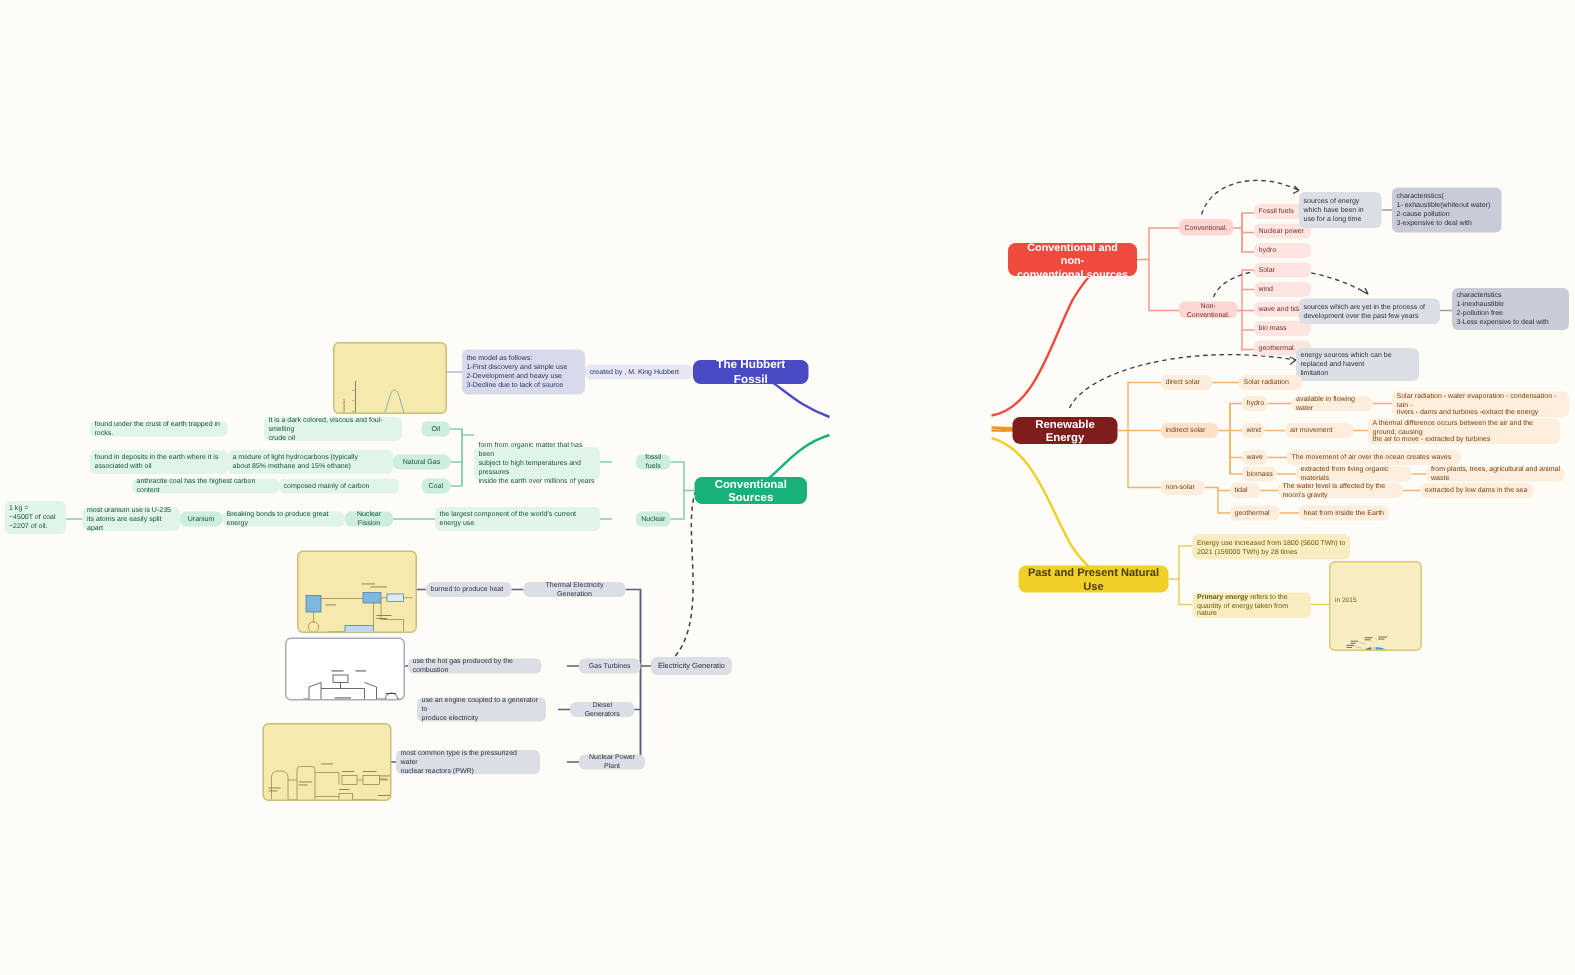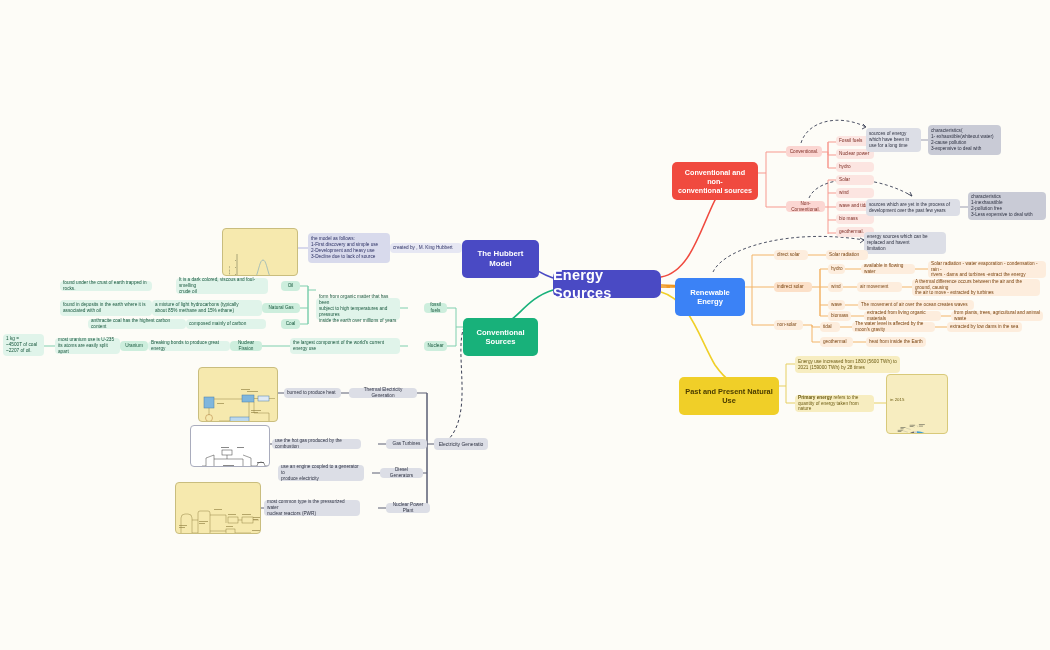--- a/index.html
+++ b/index.html
@@ -8,23 +8,23 @@
   #canvas{position:absolute;inset:0;width:1050px;height:650px;}
   svg.wires{position:absolute;left:0;top:0;width:1050px;height:650px;pointer-events:none;}
   .node{position:absolute;box-sizing:border-box;border-radius:4px;
         line-height:1.25;white-space:pre-line;}
   
   .central{background:#4a4ac4;color:#fff;font-size:14.5px;font-weight:600;
            border-radius:7px;display:flex;align-items:center;justify-content:center;
            letter-spacing:.2px;}
   
   .l1{color:#fff;font-weight:700;border-radius:5px;display:flex;
-      align-items:center;justify-content:center;text-align:center;padding:19px 6px;}
+      align-items:center;justify-content:center;text-align:center;padding:3px 6px;}
   .l1.red{background:#f04a3f;font-size:7.2px;}
-  .l1.orange{background:#3b82f6;font-size:7.6px;}
+  .l1.orange{background:#7f1d1d;font-size:7.6px;}
   .l1.yellow{background:#f0cf28;color:#4a3c00;font-size:7.4px;}
   .l1.green{background:#18b17a;font-size:7.6px;}
   .l1.blue{background:#4a4ac4;font-size:7.8px;}
   
   .leaf{font-size:4.7px;padding:2.5px 3px;display:flex;align-items:center;}
   .leaf.c{justify-content:center;text-align:center;}
   .pink{background:#fbd6d2;color:#7d2b22;}
   .pinkpale{background:#fce5e1;color:#7d2b22;}
   .peach{background:#fce0c8;color:#7a4410;}
   .peachpale{background:#fdeddd;color:#7a4410;}
@@ -157,21 +157,20 @@
       <path d="M349 393 L341 393"></path>
       <path d="M386 444 L378 444"></path>
       <path d="M380 473 L372 473"></path>
       <path d="M386 508 L378 508"></path>
       <path d="M284 393 L278 393"></path>
       <path d="M272 444 L265 444"></path>
       <path d="M264 508 L258 508"></path>
     </g>
   </svg>
 
-  <div class="node central" style="left:553px;top:270px;width:108px;height:28px;">Energy Sources</div>
 
   <div class="node l1 red" style="left:672px;top:162px;width:86px;height:22px;">Conventional and non-
 conventional sources</div>
 
   <div class="node leaf pink c" style="left:786px;top:146px;width:36px;height:11px;">Conventional.</div>
   <div class="node leaf pink c" style="left:786px;top:201px;width:39px;height:11px;">Non-Conventional.</div>
 
   <div class="node leaf pinkpale" style="left:836px;top:136px;width:38px;height:10px;">Fossil fuels</div>
   <div class="node leaf pinkpale" style="left:836px;top:149px;width:38px;height:10px;">Nuclear power</div>
   <div class="node leaf pinkpale" style="left:836px;top:162px;width:38px;height:10px;">hydro</div>
@@ -306,21 +305,21 @@
 energy use</div>
   <div class="node leaf mint c" style="left:230px;top:341px;width:32px;height:10px;">Nuclear Fission</div>
   <div class="node leaf mintpale" style="left:148px;top:341px;width:82px;height:10px;">Breaking bonds to produce great energy</div>
   <div class="node leaf mint c" style="left:120px;top:341px;width:28px;height:10px;">Uranium</div>
   <div class="node leaf mintpale" style="left:55px;top:338px;width:65px;height:16px;">most uranium use is U-235
 its atoms are easily split apart</div>
   <div class="node leaf mintpale" style="left:3px;top:334px;width:41px;height:22px;">1 kg =
 ~4500T of coal
 ~2207 of oil.</div>
 
-  <div class="node l1 blue" style="left:462px;top:240px;width:77px;height:16px;">The Hubbert Model</div>
+  <div class="node l1 blue" style="left:462px;top:240px;width:77px;height:16px;">The Hubbert Fossil</div>
   <div class="node leaf lavpale" style="left:390px;top:243px;width:72px;height:10px;">created by , M. King Hubbert</div>
   <div class="node leaf lav" style="left:308px;top:233px;width:82px;height:30px;">the model as  follows:
 1-First discovery and simple use
 2-Development and heavy use
 3-Decline due to lack of source</div>
 
   <div class="node imgbox yel" style="left:222px;top:228px;width:76px;height:48px;">
     <svg viewBox="0 0 152 96" style="width:76px;height:48px;display:block;">
       <g stroke="#6b6b4a" stroke-width="1.1" fill="none">
         <path d="M28 10 L28 76 L138 76"></path>

